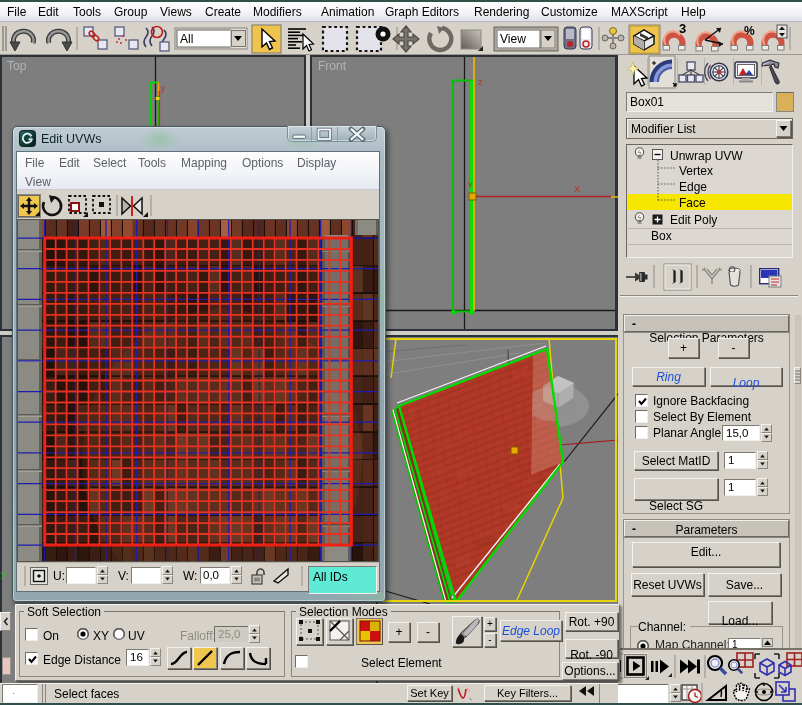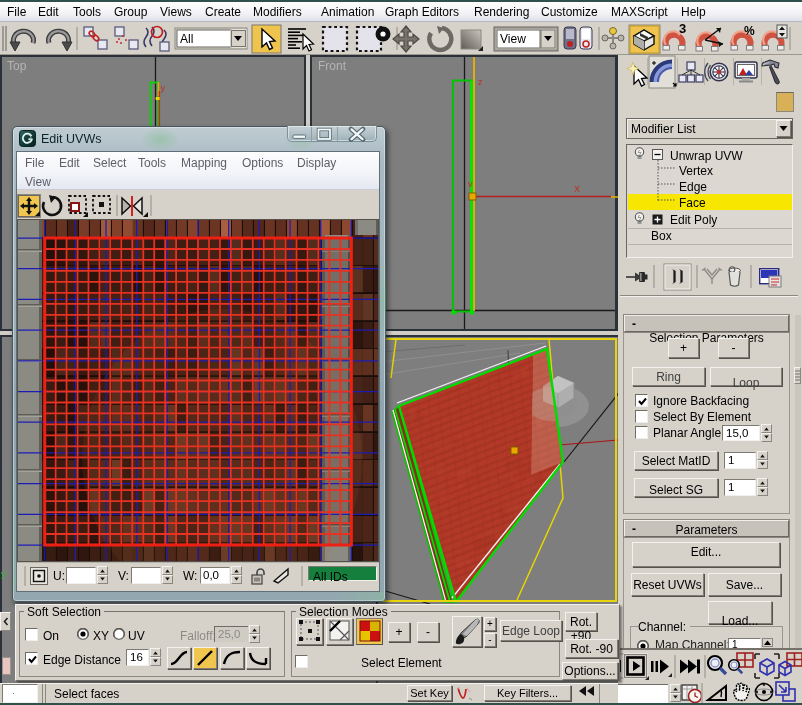--- a/index.html
+++ b/index.html
@@ -1,19 +1,19 @@
 <!DOCTYPE html>
 <html><head><meta charset="utf-8">
 <style>
 *{margin:0;padding:0;box-sizing:border-box;}
 body{width:802px;height:705px;overflow:hidden;font-family:"Liberation Sans",sans-serif;background:#d6d2ca;}
 #root{position:relative;width:802px;height:705px;}
 .abs{position:absolute;}
 .btn{background:#d6d2ca;border-top:1px solid #f4f2ee;border-left:1px solid #f4f2ee;border-right:1px solid #807c75;border-bottom:1px solid #807c75;box-shadow:1px 1px 0 #55524c;color:#000;text-align:center;}
-.btn.gry{color:#404040;}
+.btn.gry{color:#1d4ed8;font-style:italic;}
 .sunk{background:#fff;border-top:1px solid #7d7a73;border-left:1px solid #7d7a73;border-right:1px solid #f2f0ec;border-bottom:1px solid #f2f0ec;}
 .cb{width:13px;height:13px;background:#fff;border-top:1.5px solid #6f6c66;border-left:1.5px solid #6f6c66;border-right:1px solid #f0eeea;border-bottom:1px solid #f0eeea;display:inline-block;}
 .t11{font-size:11px;color:#000;}
 svg{display:block;margin:0 auto;}
 </style></head><body>
 <div id="root">
 
 <div class="abs" style="left:0;top:0;width:802px;height:2px;background:#31504b;"></div>
 <div class="abs" style="left:0;top:2px;width:802px;height:20px;background:linear-gradient(#ffffff,#f2f2f6 60%,#dfdfe8);border-bottom:1px solid #b8b8c0;"></div>
 <div class="abs" style="left:7px;top:5px;font-size:12px;color:#000;">File</div>
@@ -454,20 +454,23 @@
         <path d="M10 13 L14 8 L18 13 Z" fill="#3040a0"></path>
         <rect x="7" y="16" width="8" height="2.5" fill="#aaa"></rect>
         <rect x="4" y="18.5" width="14" height="2" fill="#888"></rect>
       </g>
       <g transform="translate(144,5)">
         <path d="M0 6 Q0 2 3 2 L8 0 L17 3 L16 8 L13 7 L12 4 L9 5 Z" fill="#8a8a96" stroke="#2a2a33" stroke-width="1.1"></path>
         <path d="M1 5 Q3 3 7 2.5" stroke="#c8c8d2" stroke-width="1.2" fill="none"></path>
         <path d="M9 5.5 L17 21 Q18 23.5 16 24 Q14 24.5 13 22 L7.5 7 Z" fill="#4a4a56" stroke="#22222a" stroke-width="0.9"></path>
       </g>
     </svg>
+    <div class="abs sunk" style="left:626px;top:92px;width:147px;height:20px;background:#e4e1da;">
+      <span style="font-size:12px;position:absolute;left:3px;top:2px;">Box01</span>
+    </div>
     <div class="abs" style="left:776px;top:92px;width:18px;height:20px;background:#d8b057;border:1px solid #8a8780;border-top-color:#6a6760;"></div>
     <div class="abs" style="left:626px;top:118px;width:167px;height:21px;background:#d6d2ca;border:1px solid #6a6760;box-shadow:inset 1px 1px 0 #f4f2ee;">
       <span style="font-size:12px;position:absolute;left:4px;top:3px;">Modifier List</span>
     </div>
     <div class="abs btn" style="left:776px;top:120px;width:15px;height:17px;">
       <svg width="13" height="15">
         <path d="M2.5 5 h8 l-4 5 Z" fill="#000"></path>
       </svg>
     </div>
     <div class="abs" style="left:626px;top:144px;width:167px;height:114px;background:#dcd8d1;border-top:1.5px solid #6a6760;border-left:1.5px solid #6a6760;border-right:1px solid #f2f0ec;border-bottom:1px solid #f2f0ec;"></div>
@@ -580,21 +583,21 @@
 <div class="abs" style="left:757px;top:451px;width:11px;height:9px;background:#d6d2ca;border:1px solid #8a8780;border-top-color:#f4f2ee;border-left-color:#f4f2ee;">
       <svg width="9" height="7">
         <path d="M4.5 2.5 L6.8 5.5 L2.2 5.5 Z" fill="#111"></path>
       </svg>
     </div>
 <div class="abs" style="left:757px;top:460px;width:11px;height:9px;background:#d6d2ca;border:1px solid #8a8780;border-top-color:#f4f2ee;border-left-color:#f4f2ee;">
       <svg width="9" height="7">
         <path d="M2.2 1.5 L6.8 1.5 L4.5 4.5 Z" fill="#111"></path>
       </svg>
     </div>
-    <div class="abs btn" style="left:634px;top:478px;width:84px;height:19px;font-size:12px;padding-top:4px;">Select SG</div>
+    <div class="abs btn" style="left:634px;top:478px;width:84px;height:19px;font-size:12px;padding-top:20px;">Select SG</div>
     <div class="abs sunk" style="left:724px;top:479px;width:32px;height:17px;">
       <span style="position:absolute;left:3px;top:1px;font-size:11.5px;">1</span>
     </div>
 <div class="abs" style="left:757px;top:478px;width:11px;height:9px;background:#d6d2ca;border:1px solid #8a8780;border-top-color:#f4f2ee;border-left-color:#f4f2ee;">
       <svg width="9" height="7">
         <path d="M4.5 2.5 L6.8 5.5 L2.2 5.5 Z" fill="#111"></path>
       </svg>
     </div>
 <div class="abs" style="left:757px;top:487px;width:11px;height:9px;background:#d6d2ca;border:1px solid #8a8780;border-top-color:#f4f2ee;border-left-color:#f4f2ee;">
       <svg width="9" height="7">
@@ -1436,21 +1439,21 @@
 <div class="abs" style="left:231px;top:566px;width:11px;height:9px;background:#d6d2ca;border:1px solid #8a8780;border-top-color:#f4f2ee;border-left-color:#f4f2ee;">
       <svg width="9" height="7">
         <path d="M4.5 2.5 L6.8 5.5 L2.2 5.5 Z" fill="#111"></path>
       </svg>
     </div>
 <div class="abs" style="left:231px;top:575px;width:11px;height:9px;background:#d6d2ca;border:1px solid #8a8780;border-top-color:#f4f2ee;border-left-color:#f4f2ee;">
       <svg width="9" height="7">
         <path d="M2.2 1.5 L6.8 1.5 L4.5 4.5 Z" fill="#111"></path>
       </svg>
     </div>
-    <div class="abs sunk" style="left:308px;top:566px;width:69px;height:15px;background:#15803d;">
+    <div class="abs sunk" style="left:308px;top:566px;width:69px;height:28px;background:#5eead4;">
       <span style="position:absolute;left:4px;top:3px;font-size:12px;">All IDs</span>
     </div>
 <div class="abs" style="left:15px;top:604px;width:605px;height:77px;background:#d6d2ca;border-top:1px solid #f4f2ee;border-left:1px solid #f4f2ee;border-right:1px solid #6e6b64;border-bottom:1px solid #6e6b64;box-shadow:2px 2px 2px rgba(30,30,30,0.5);"></div>
     <div class="abs" style="left:19px;top:611px;width:266px;height:66px;border:1px solid #8a8780;border-top-color:#76736c;"></div>
     <div class="abs" style="left:24px;top:605px;background:#d6d2ca;padding:0 3px;font-size:12px;">Soft Selection</div>
     <div class="abs cb" style="left:25px;top:628px"></div>
     <span class="abs" style="left:43px;top:629px;font-size:12px;">On</span>
     <svg class="abs" style="left:77px;top:628px" width="13" height="13">
       <circle cx="6" cy="6" r="5.4" fill="#fff" stroke="#716e68" stroke-width="1.4"></circle>
       <path d="M1.6 8.8 A5.4 5.4 0 0 1 6 0.6 A5.4 5.4 0 0 1 10.4 8.8" fill="none" stroke="#5a5852" stroke-width="1.2"></path>
@@ -1554,22 +1557,22 @@
         <path d="M22 3 Q25 1 26 3 Q27 5 24 8 L14 19 Q10 23 7 21 Q5 19 8 16 Z" fill="#888" stroke="#333" stroke-width="1"></path>
         <path d="M8 17 Q4 19 3 24 Q2 28 7 27 Q12 26 11 20 Q10 18 8 17 Z" fill="#1a1a1a"></path>
         <path d="M22 3 Q25 1 26 3 L24 8 14 19 10 17 Z" fill="#b8b8b8"></path>
       </svg>
     </div>
     <div class="abs btn" style="left:484px;top:617px;width:12px;height:14px;font-size:10px;line-height:11px;">+</div>
     <div class="abs btn" style="left:484px;top:633px;width:12px;height:14px;font-size:10px;line-height:11px;">-</div>
     <div class="abs btn gry" style="left:500px;top:620px;width:62px;height:21px;font-size:12px;padding-top:3px;">Edge Loop</div>
     <div class="abs cb" style="left:295px;top:655px"></div>
     <span class="abs" style="left:313px;top:656px;font-size:12px;margin-left:48px;">Select Element</span>
-    <div class="abs btn" style="left:565px;top:612px;width:32px;height:19px;font-size:12px;padding-top:2px;">Rot. +90</div>
-    <div class="abs btn" style="left:565px;top:639px;width:53px;height:19px;font-size:12px;padding-top:2px;">Rot. -90</div>
+    <div class="abs btn" style="left:565px;top:612px;width:53px;height:19px;font-size:12px;padding-top:2px;">Rot. +90</div>
+    <div class="abs btn" style="left:565px;top:639px;width:53px;height:19px;font-size:12px;padding-top:8px;">Rot. -90</div>
     <div class="abs btn" style="left:562px;top:662px;width:56px;height:18px;font-size:12px;padding-top:1px;">Options...</div>
 <div class="abs" style="left:0;top:612px;width:11px;height:19px;background:#d6d2ca;border:1px solid #8a8780;border-top-color:#f4f2ee;border-left-color:#f4f2ee;">
       <svg width="9" height="17">
         <path d="M6.5 5 L3.5 8.5 L6.5 12" stroke="#222" stroke-width="1.6" fill="none"></path>
       </svg>
     </div>
     <div class="abs" style="left:0;top:683px;width:618px;height:22px;background:#d6d2ca;border-top:1px solid #f4f2ee;"></div>
     <div class="abs" style="left:0;top:703px;width:802px;height:2px;background:#31504b;"></div>
     <div class="abs sunk" style="left:2px;top:684px;width:36px;height:19px;">
       <span style="position:absolute;left:9px;top:3px;font-size:9px;color:#4a6ad0;">·</span>

